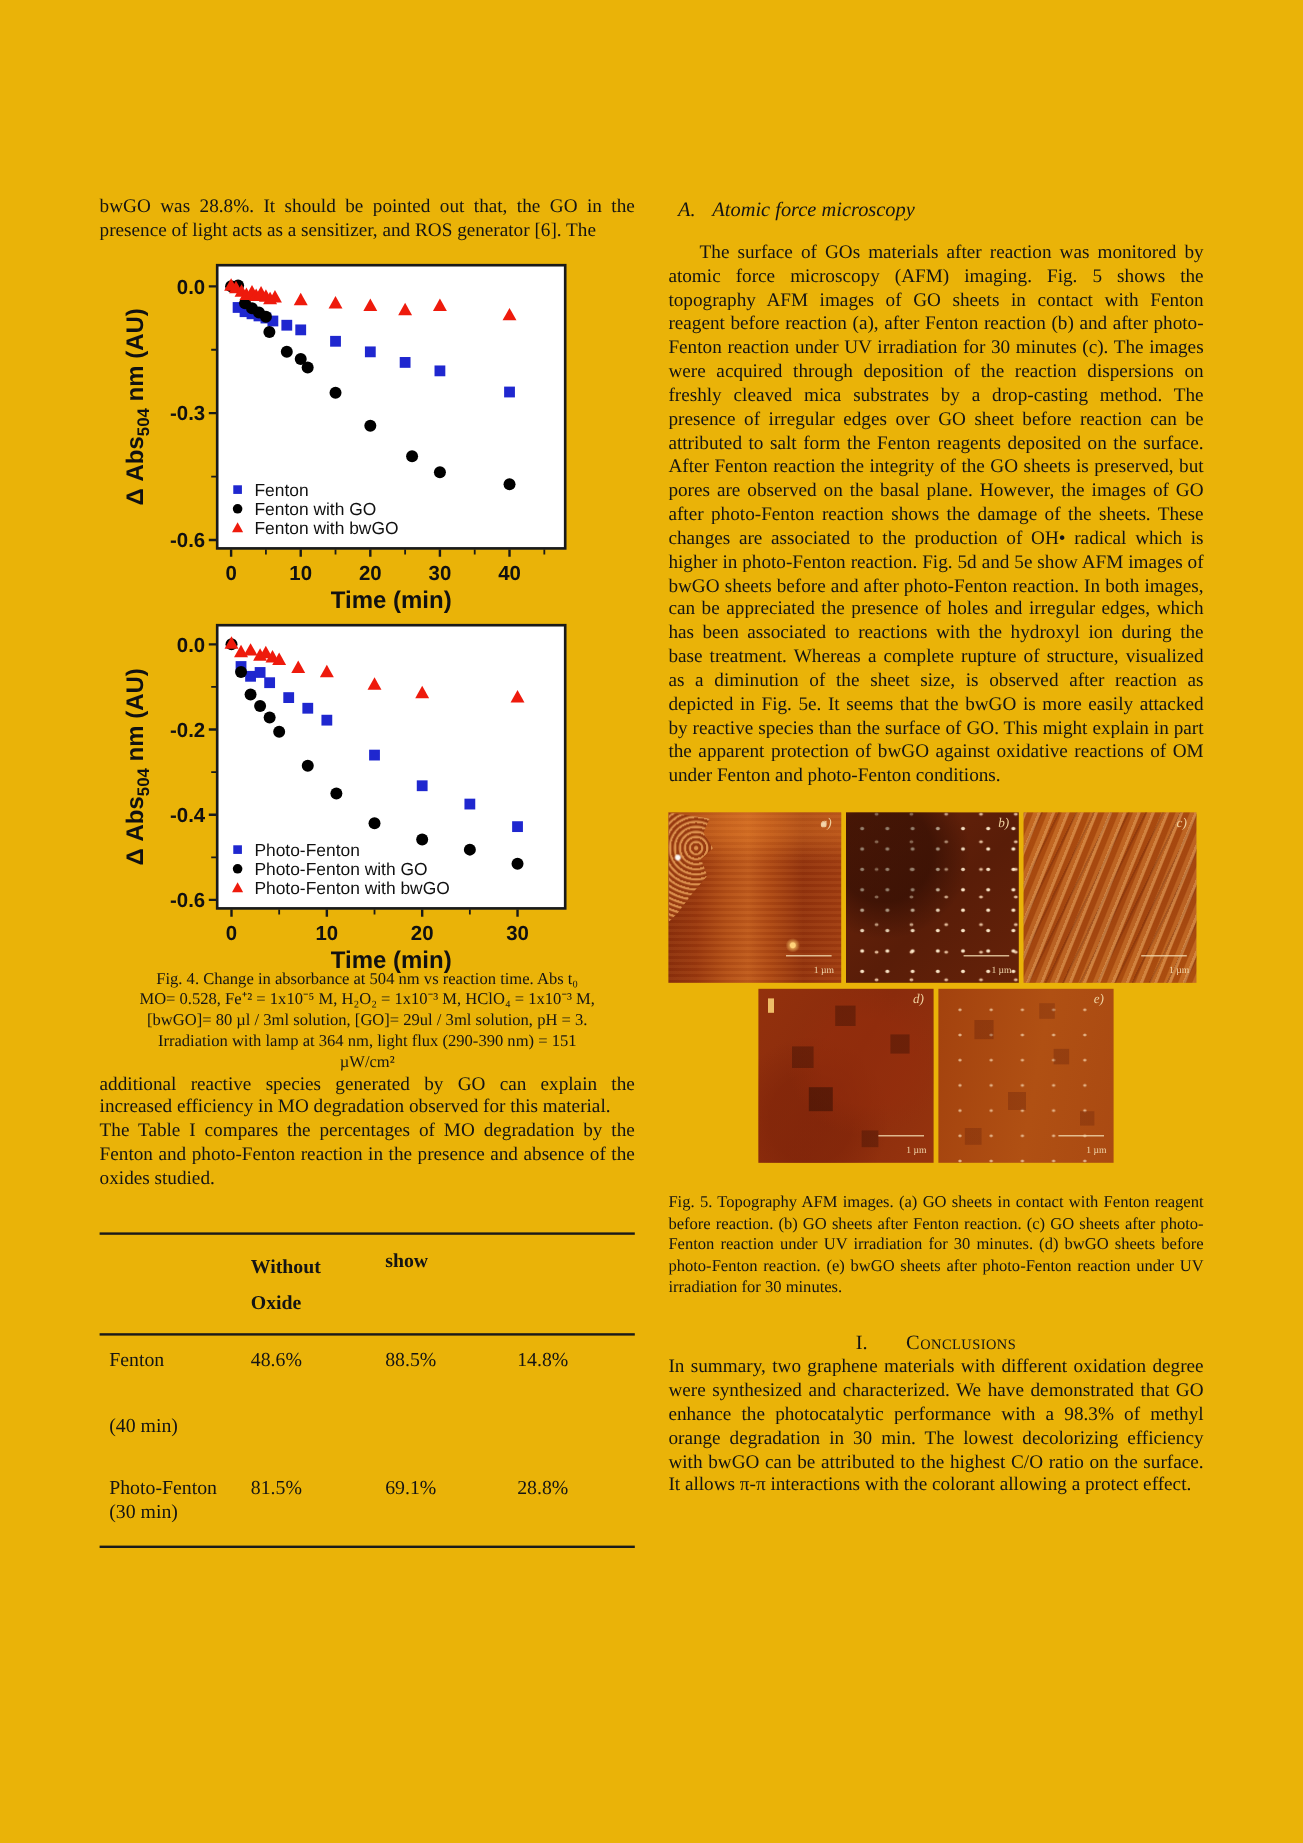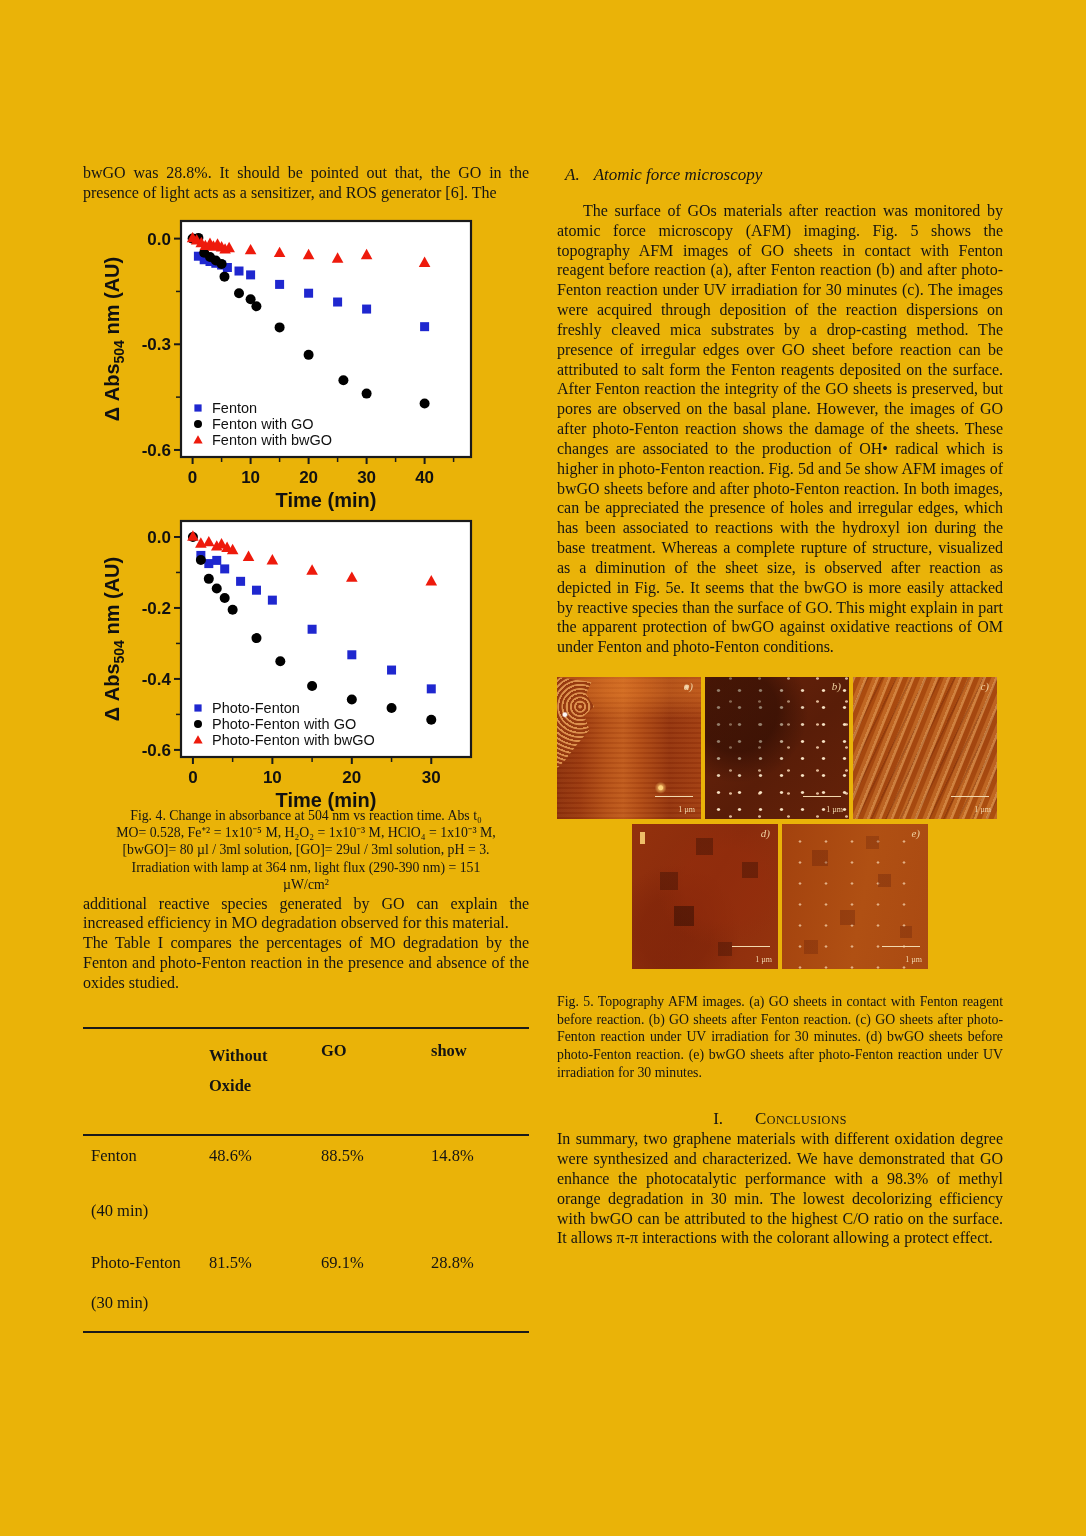--- a/index.html
+++ b/index.html
@@ -18,27 +18,27 @@
   .chartfig svg{display:block;margin-left:16px;}
   .c2{margin-top:0;}
 
   .fig-caption{font-size:13.8px;line-height:1.26;text-align:center;margin-top:-4px;}
   .fig-caption span{display:block;}
 
   .table-label{font-size:16.5px;margin:20px 0 0 6px;font-variant:small-caps;}
 
   .t1{margin-top:34px;border-top:2.5px solid #1a1a1a;border-bottom:2.5px solid #1a1a1a;}
   .t1-header{display:grid;grid-template-columns:118px 112px 110px 1fr;
-             padding:12px 0 32px 8px;border-bottom:2.5px solid #1a1a1a;
+             padding:12px 0 9px 8px;border-bottom:2.5px solid #1a1a1a;
              font-weight:bold;font-size:16.5px;}
   .t1-header .wo{width:78px;line-height:1.85;}
   .t1-row{display:grid;grid-template-columns:118px 112px 110px 1fr;
           font-size:16.5px;padding:10px 0 0 8px;}
   .t1-row .rtime{display:block;margin-top:35px;}
-  .t1-row.r2 .rtime{margin-top:20px;}
+  .t1-row.r2 .rtime{margin-top:0;}
   .t1-row.r2{margin-top:22px;padding-bottom:18px;}
 
   .subheading{display:flex;gap:14px;font-style:italic;font-weight:normal;
               font-size:17px;margin:2px 0 0 8px;}
   .afm-fig{margin-top:20px;}
   .afm-row{display:flex;gap:4px;}
   .afm-row2{justify-content:center;margin-top:5px;}
   .afm{width:144px;height:142px;position:relative;overflow:hidden;}
   .afm-row2 .afm{width:146px;height:145px;}
   .afm-label{position:absolute;top:3px;right:8px;font-style:italic;font-size:11px;
@@ -277,21 +277,20 @@
     </div>
 
     <p class="body p-add">additional reactive species generated by GO can explain the increased efficiency in MO degradation observed for this material.</p>
     <p class="body p-tab">The Table I compares the percentages of MO degradation by the Fenton and photo-Fenton reaction in the presence and absence of the oxides studied.</p>
 
 
     <div class="t1">
       <div class="t1-header">
         <div></div>
         <div class="wo">Without Oxide</div>
-        <div>GO</div>
         <div>show</div>
       </div>
       <div class="t1-row">
         <div>
           <span>Fenton</span>
           <span class="rtime">(40 min)</span>
         </div>
         <div>48.6%</div>
         <div>88.5%</div>
         <div>14.8%</div>

